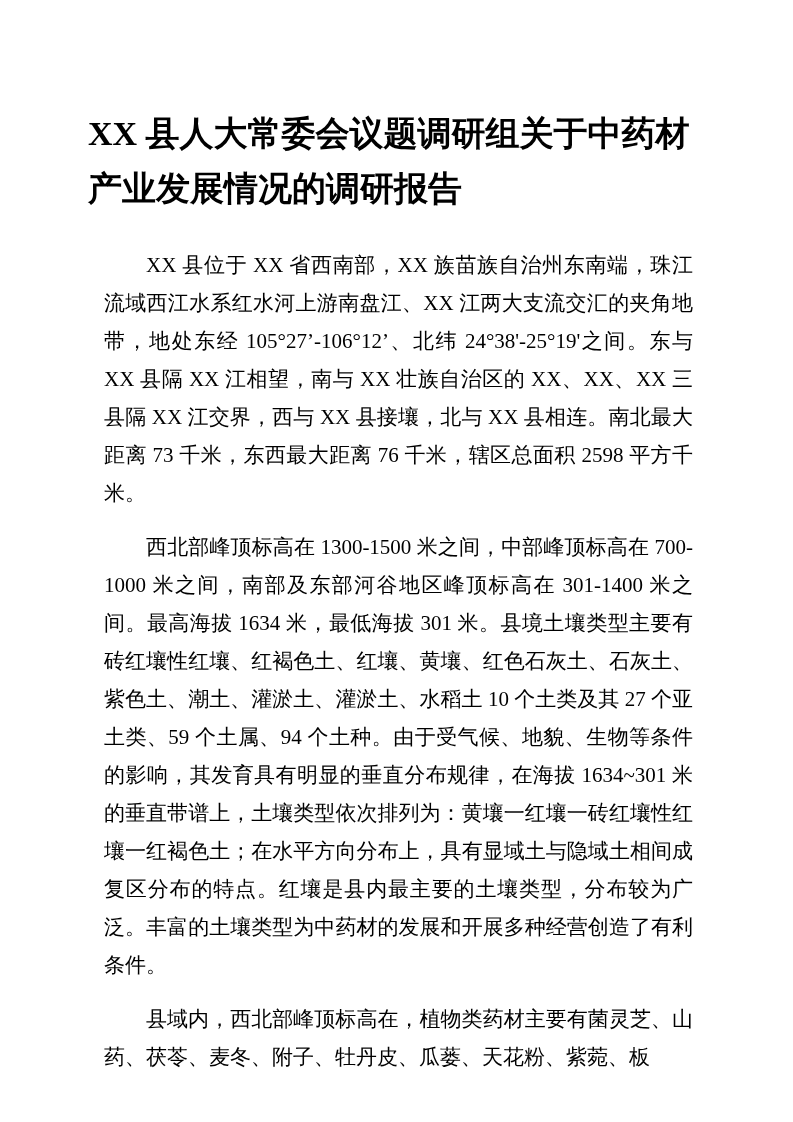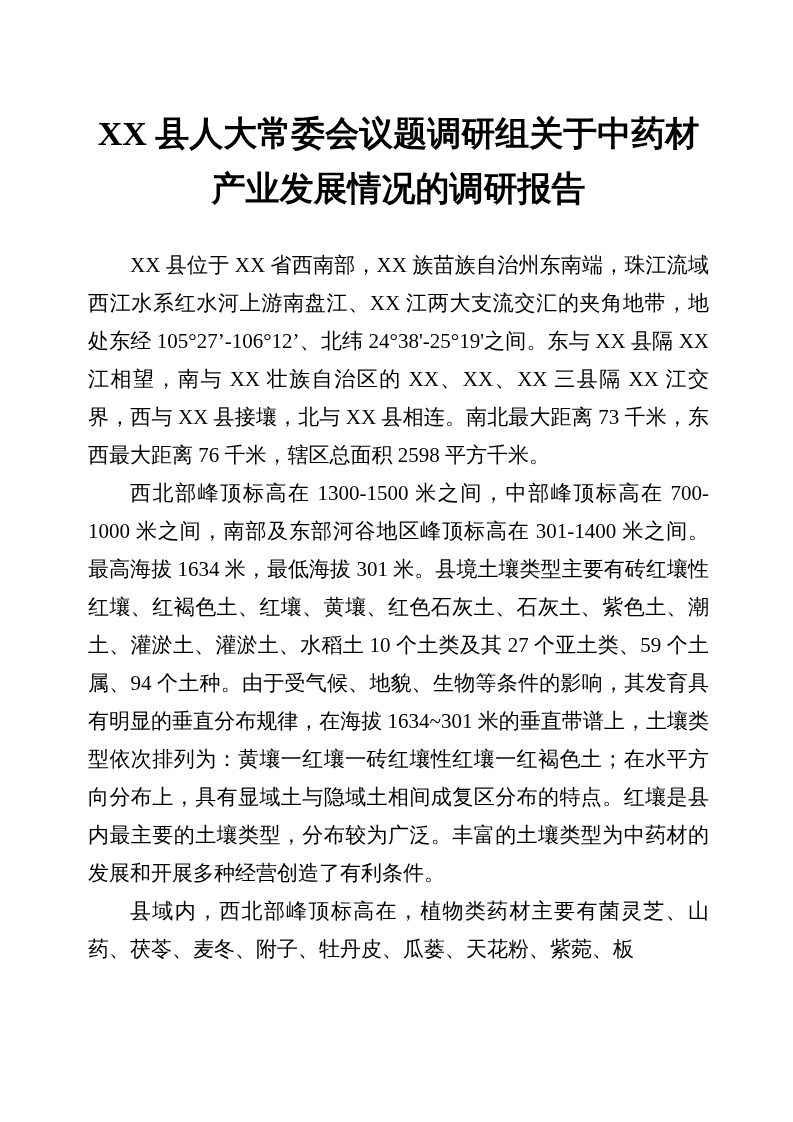--- a/index.html
+++ b/index.html
@@ -16,26 +16,26 @@
     padding: 106px 84px 0 88px;
     color: #000000;
     font-family: "Liberation Serif", "DejaVu Serif", serif;
     overflow: hidden;
   }
   .doc-title {
     margin: 0 0 30px 0;
     font-size: 34px;
     font-weight: bold;
     line-height: 1.62;
-    text-align: center;
+    text-align: left;
     color: #000000;
     font-family: "Liberation Serif", "DejaVu Serif", serif;
   }
   .doc-body p {
-    margin: 0;
+    margin: 16px;
     font-size: 21px;
     line-height: 38px;
     text-align: justify;
     text-indent: 2em;
     color: #000000;
     word-break: normal;
   }
 </style>
 </head>
 <body>

